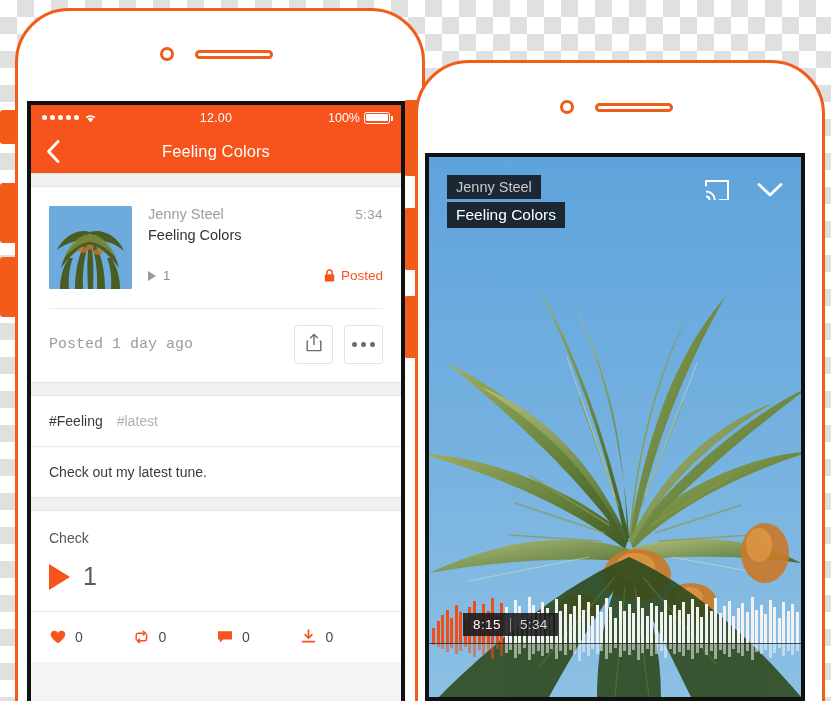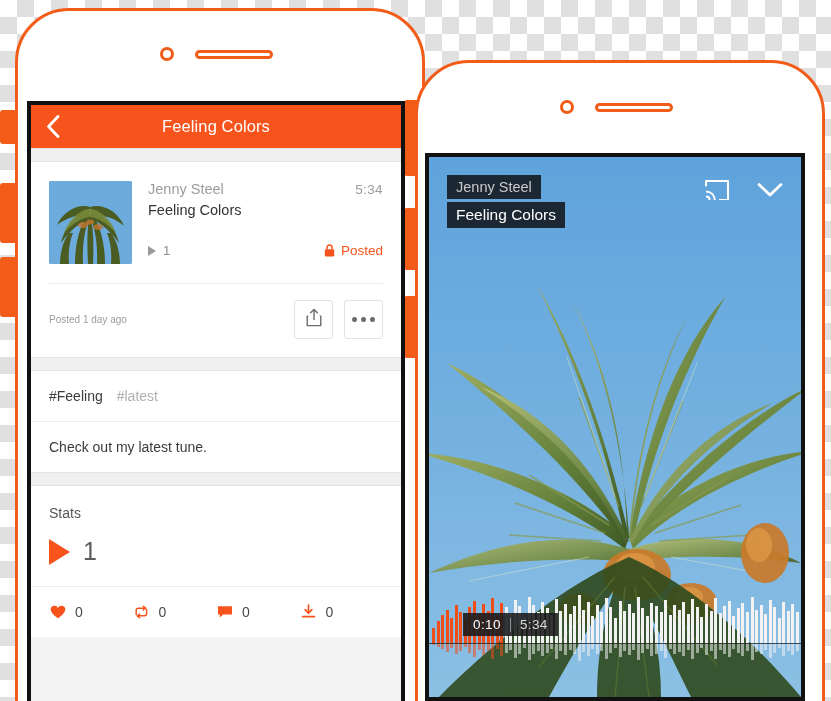--- a/index.html
+++ b/index.html
@@ -71,21 +71,21 @@
   .ttitle{font-size:14.5px;color:#333;margin-top:5px;}
   .trow2{display:flex;align-items:center;margin-top:25px;}
   .plays{display:flex;align-items:center;gap:7px;font-size:13px;color:#8d8d8d;}
   .playtri{width:0;height:0;border-left:8px solid #9a9a9a;border-top:5px solid transparent;border-bottom:5px solid transparent;}
   .priv{margin-left:auto;display:flex;align-items:center;gap:6px;color:#f7531d;font-size:13.5px;}
   .lockico{width:11px;height:13px;position:relative;}
 
   .divline{height:1px;background:#ebebeb;margin:19px 18px 0 18px;}
 
   .postrow{display:flex;align-items:center;padding:16px 18px 18px 18px;}
-  .posted{font-size:10px;color:#9c9c9c;}
+  .posted{font-size:15px;color:#9c9c9c;font-family:Liberation Mono, monospace;}
   .btnset{margin-left:auto;display:flex;gap:11px;}
   .sqbtn{width:37px;height:37px;border:1px solid #e2e2e2;border-radius:3px;background:#fff;
          display:flex;align-items:center;justify-content:center;cursor:pointer;}
   .dotsbtn{display:flex;gap:4px;}
   .dotsbtn i{width:5px;height:5px;border-radius:50%;background:#6b6b6b;display:block;}
 
   .tags{padding:17px 18px;font-size:14px;display:flex;gap:14px;}
   .tag-a{color:#3b3b3b;}
   .tag-b{color:#b0b0b0;}
   .desc{padding:17px 18px;font-size:14px;color:#3b3b3b;border-top:1px solid #ebebeb;}
@@ -134,20 +134,42 @@
   <div class="sidebtn" style="left:404px;top:100px;width:17px;height:76px;"></div>
   <div class="sidebtn" style="left:404px;top:208px;width:17px;height:62px;"></div>
   <div class="sidebtn" style="left:404px;top:296px;width:17px;height:62px;"></div>
 
   <div class="phone phone-right"></div>
   <div class="cam" style="left:560px;top:100px;"></div>
   <div class="speaker" style="left:595px;top:103px;"></div>
 
   <div class="screen-left">
 
+    <div class="statusbar">
+      <div class="dots">
+        <i></i>
+          <i></i>
+          <i></i>
+          <i></i>
+          <i></i>
+      </div>
+      <div class="wifi">
+        <svg width="13" height="10" viewBox="0 0 13 10">
+          <path d="M6.5 9.2 L3.6 5.9 a4.4 4.4 0 0 1 5.8 0 Z" fill="#fff"></path>
+          <path d="M1.6 4.1 a7.4 7.4 0 0 1 9.8 0 l-1.1 1.2 a5.8 5.8 0 0 0-7.6 0 Z" fill="#fff"></path>
+        </svg>
+      </div>
+      <div class="clock">12.00</div>
+      <div class="battwrap">
+        <span>100%</span>
+        <span class="batt">
+            <i></i>
+          </span>
+      </div>
+    </div>
 
     <div class="navbar">
       <div class="navback">
         <svg width="14" height="23" viewBox="0 0 14 23">
           <path d="M12 1.6 L2.6 11.5 L12 21.4" fill="none" stroke="#fff" stroke-width="2.9" stroke-linecap="round" stroke-linejoin="round"></path>
         </svg>
       </div>
       <div class="navtitle">Feeling Colors</div>
     </div>
 
@@ -236,21 +258,21 @@
         <div class="tags">
           <span class="tag-a">#Feeling</span>
           <span class="tag-b">#latest</span>
         </div>
         <div class="desc">Check out my latest tune.</div>
       </div>
 
       <div class="gap"></div>
 
       <div class="card">
-        <div class="statshead">Stats</div>
+        <div class="statshead">Check</div>
         <div class="playbig">
           <span class="tri"></span>
           <span class="num">1</span>
         </div>
         <div class="statsrow">
           <div class="stat">
             <span class="ico">
               <svg width="16" height="14" viewBox="0 0 16 14">
                   <path d="M8 13.2 C8 13.2 0.7 8.6 0.7 4.5 A3.8 3.8 0 0 1 8 3.1 A3.8 3.8 0 0 1 15.3 4.5 C15.3 8.6 8 13.2 8 13.2 Z" fill="#f7531d"></path>
                 </svg>
@@ -641,20 +663,20 @@
             </div>
             <div class="bar" style="left: 367px; height: 29%; background: rgb(242, 242, 242);">
               <div class="mirror" style="height: 24.94%; background: rgb(242, 242, 242);"></div>
             </div>
             <div class="bar" style="left: 371.55px; height: 34%; background: rgb(242, 242, 242);">
               <div class="mirror" style="height: 29.24%; background: rgb(242, 242, 242);"></div>
             </div>
           </div>
         <div class="midline"></div>
         <div class="timebox">
-          <span>0:10</span>
+          <span>8:15</span>
           <span class="sep"></span>
           <span class="tot">5:34</span>
         </div>
       </div>
     </div>
   </div>
 </div>
 
 </body></html>

